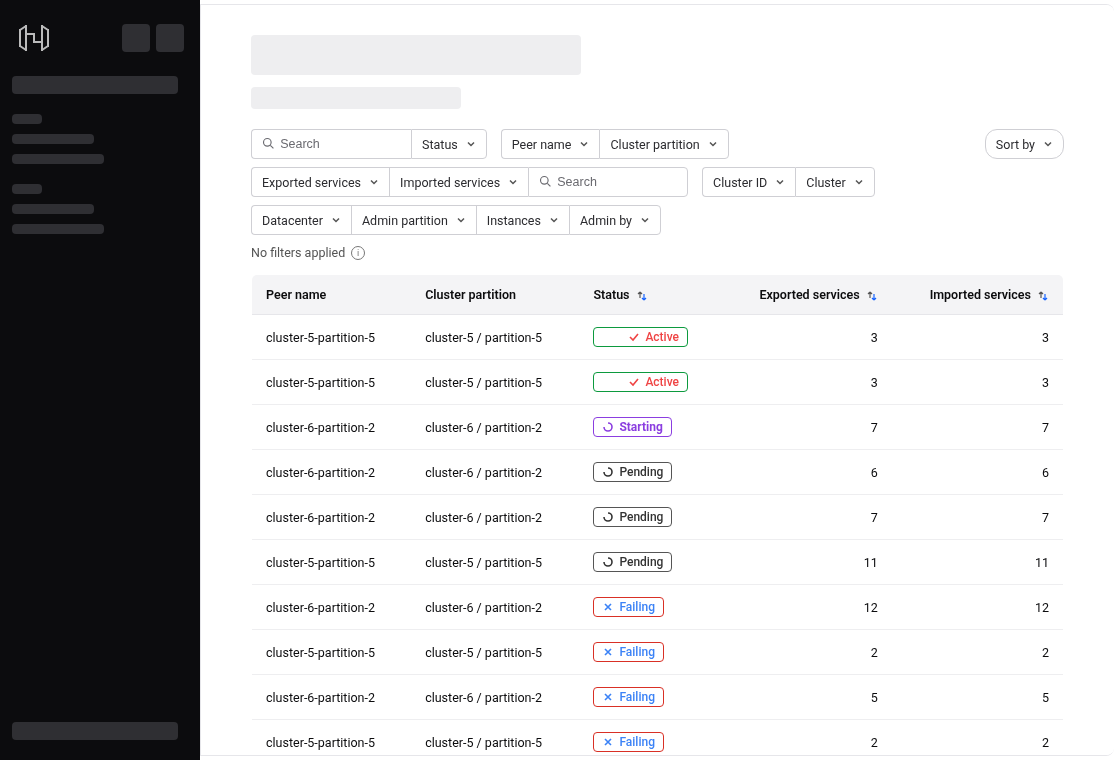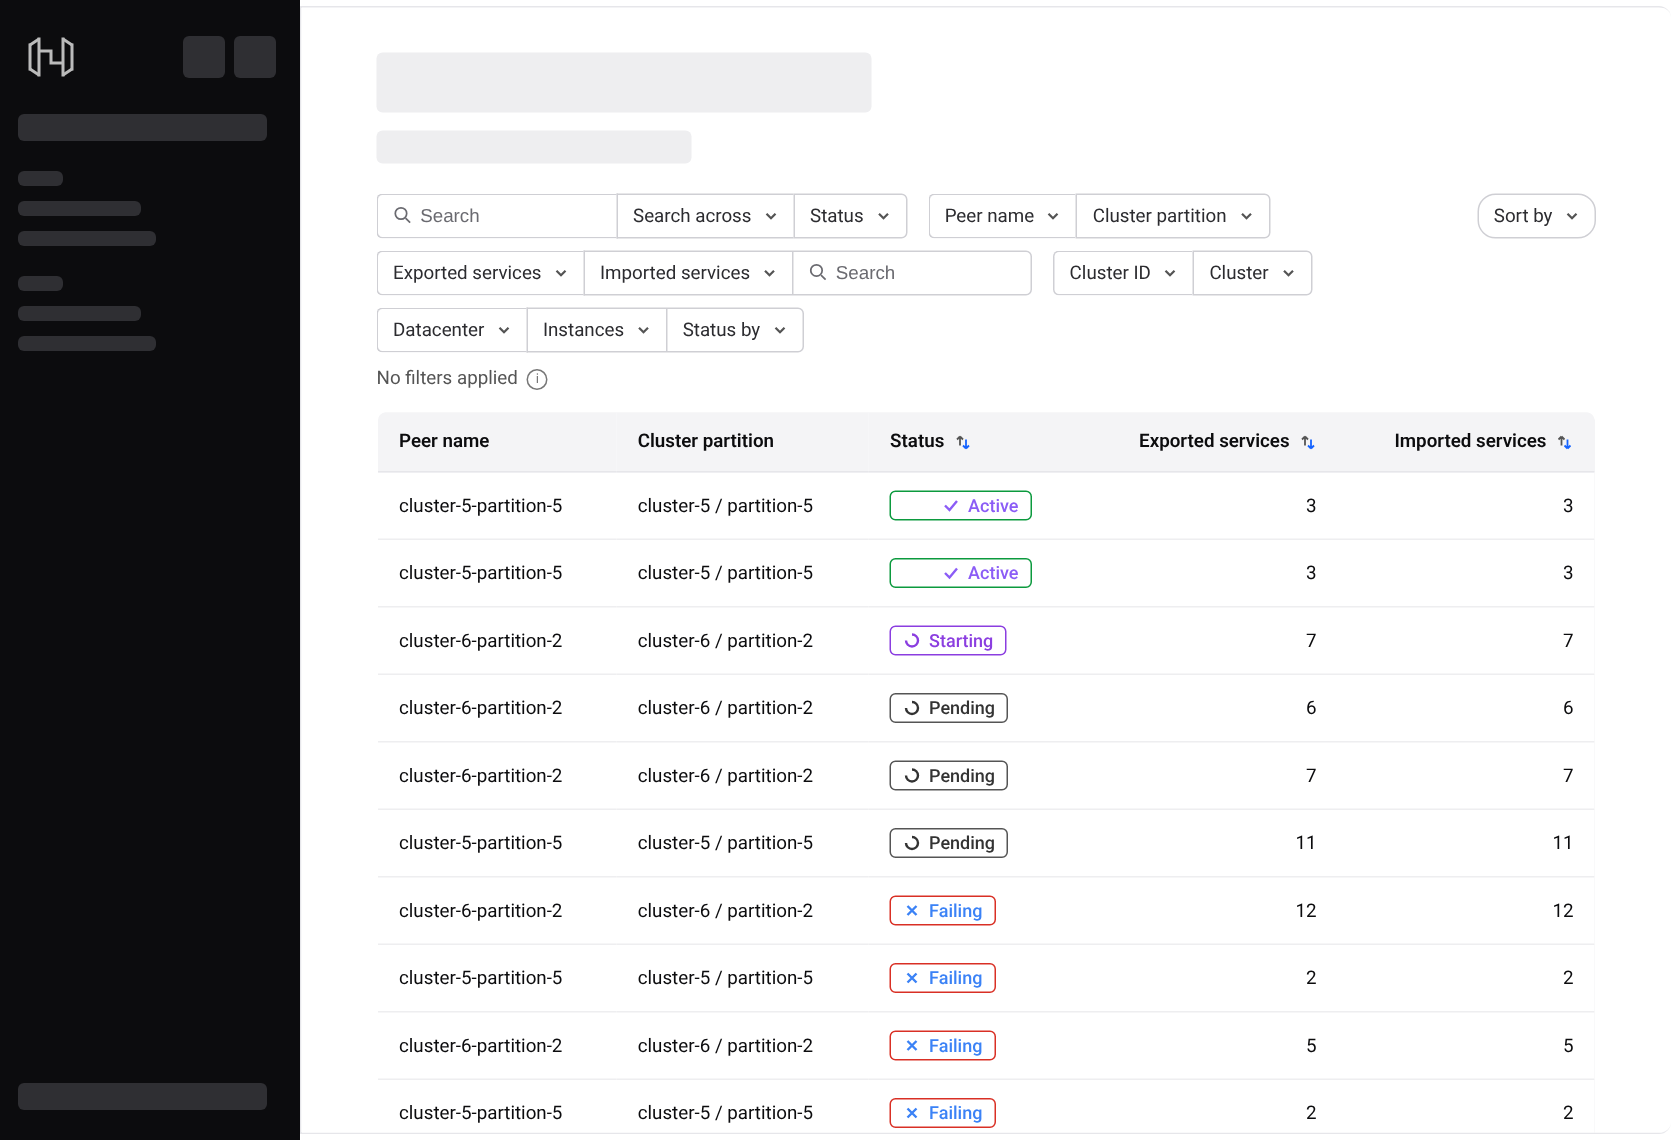--- a/index.html
+++ b/index.html
@@ -34,22 +34,22 @@
 .no-filters { display: flex; align-items: center; gap: 6px; color: #555; font-size: 12.5px; margin: 10px 0 14px; }
 .info-ico { width: 14px; height: 14px; border: 1.2px solid #777; border-radius: 50%; display: inline-flex; align-items: center; justify-content: center; font-size: 9px; color: #777; }
 table { width: 100%; border-collapse: collapse; border: 1px solid #e6e6ea; border-radius: 6px; overflow: hidden; }
 thead th { background: #f4f4f6; text-align: left; font-weight: 600; font-size: 12.5px; padding: 12px 14px; border-bottom: 1px solid #e6e6ea; }
 thead th.sortable { cursor: pointer; }
 thead th.num, tbody td.num { text-align: right; }
 tbody td { padding: 12px 14px; border-bottom: 1px solid #eeeef0; font-size: 12.5px; }
 tbody tr:last-child td { border-bottom: none; }
 .sort-ico { display: inline-flex; margin-left: 6px; vertical-align: middle; }
 .badge { display: inline-flex; align-items: center; gap: 5px; border: 1px solid; border-radius: 4px; padding: 2px 8px; font-size: 12px; font-weight: 500; }
-.badge.active { border-color: #0c9a3e; color: #8b5cf6; padding-left: 34px; }
-.badge.starting { border-color: #8b3ee0; color: #8b3ee0; }
+.badge.active { border-color: #0c9a3e; color: #ef4444; padding-left: 34px; }
+.badge.starting { border-color: #8b3ee0; color: #8b3ee0; font-weight: bold; }
 .badge.pending { border-color: #555; color: #333; align-items: center; }
 .badge.failing { border-color: #d93025; color: #3b82f6; justify-content: center; }
 .ico-check, .ico-x, .ico-spin { width: 12px; height: 12px; display: inline-block; }
 .mag { width: 14px; height: 14px; display: inline-block; color: #6a6a70; }
 </style>
 </head>
 <body>
 
 <aside class="sidebar">
   <div class="logo-row">
@@ -87,28 +87,20 @@
   <div class="row">
     <div class="search-box seg-left">
       <span class="mag">
           <svg viewBox="0 0 16 16" fill="none" stroke="currentColor" stroke-width="1.5">
             <circle cx="7" cy="7" r="5"></circle>
             <path d="M11 11 L15 15"></path>
           </svg>
         </span>
       <input type="text" placeholder="Search" style="">
     </div>
-    <div class="dropdown seg-mid">
-        <span>Search across</span>
-        <span class="chev">
-          <svg viewBox="0 0 10 10" fill="none" stroke="#555" stroke-width="1.5">
-            <path d="M2 3.5 L5 6.5 L8 3.5"></path>
-          </svg>
-        </span>
-      </div>
     <div class="dropdown seg-right">
         <span>Status</span>
         <span class="chev">
           <svg viewBox="0 0 10 10" fill="none" stroke="#555" stroke-width="1.5">
             <path d="M2 3.5 L5 6.5 L8 3.5"></path>
           </svg>
         </span>
       </div>
     <div style="width:14px"></div>
     <div class="dropdown seg-left">
@@ -186,29 +178,37 @@
   <div class="row">
     <div class="dropdown seg-left">
         <span>Datacenter</span>
         <span class="chev">
           <svg viewBox="0 0 10 10" fill="none" stroke="#555" stroke-width="1.5">
             <path d="M2 3.5 L5 6.5 L8 3.5"></path>
           </svg>
         </span>
       </div>
     <div class="dropdown seg-mid">
+        <span>Admin partition</span>
+        <span class="chev">
+          <svg viewBox="0 0 10 10" fill="none" stroke="#555" stroke-width="1.5">
+            <path d="M2 3.5 L5 6.5 L8 3.5"></path>
+          </svg>
+        </span>
+      </div>
+    <div class="dropdown seg-mid">
         <span>Instances</span>
         <span class="chev">
           <svg viewBox="0 0 10 10" fill="none" stroke="#555" stroke-width="1.5">
             <path d="M2 3.5 L5 6.5 L8 3.5"></path>
           </svg>
         </span>
       </div>
     <div class="dropdown seg-right">
-        <span>Status by</span>
+        <span>Admin by</span>
         <span class="chev">
           <svg viewBox="0 0 10 10" fill="none" stroke="#555" stroke-width="1.5">
             <path d="M2 3.5 L5 6.5 L8 3.5"></path>
           </svg>
         </span>
       </div>
   </div>
 
   <div class="no-filters">
     <span>No filters applied</span>

